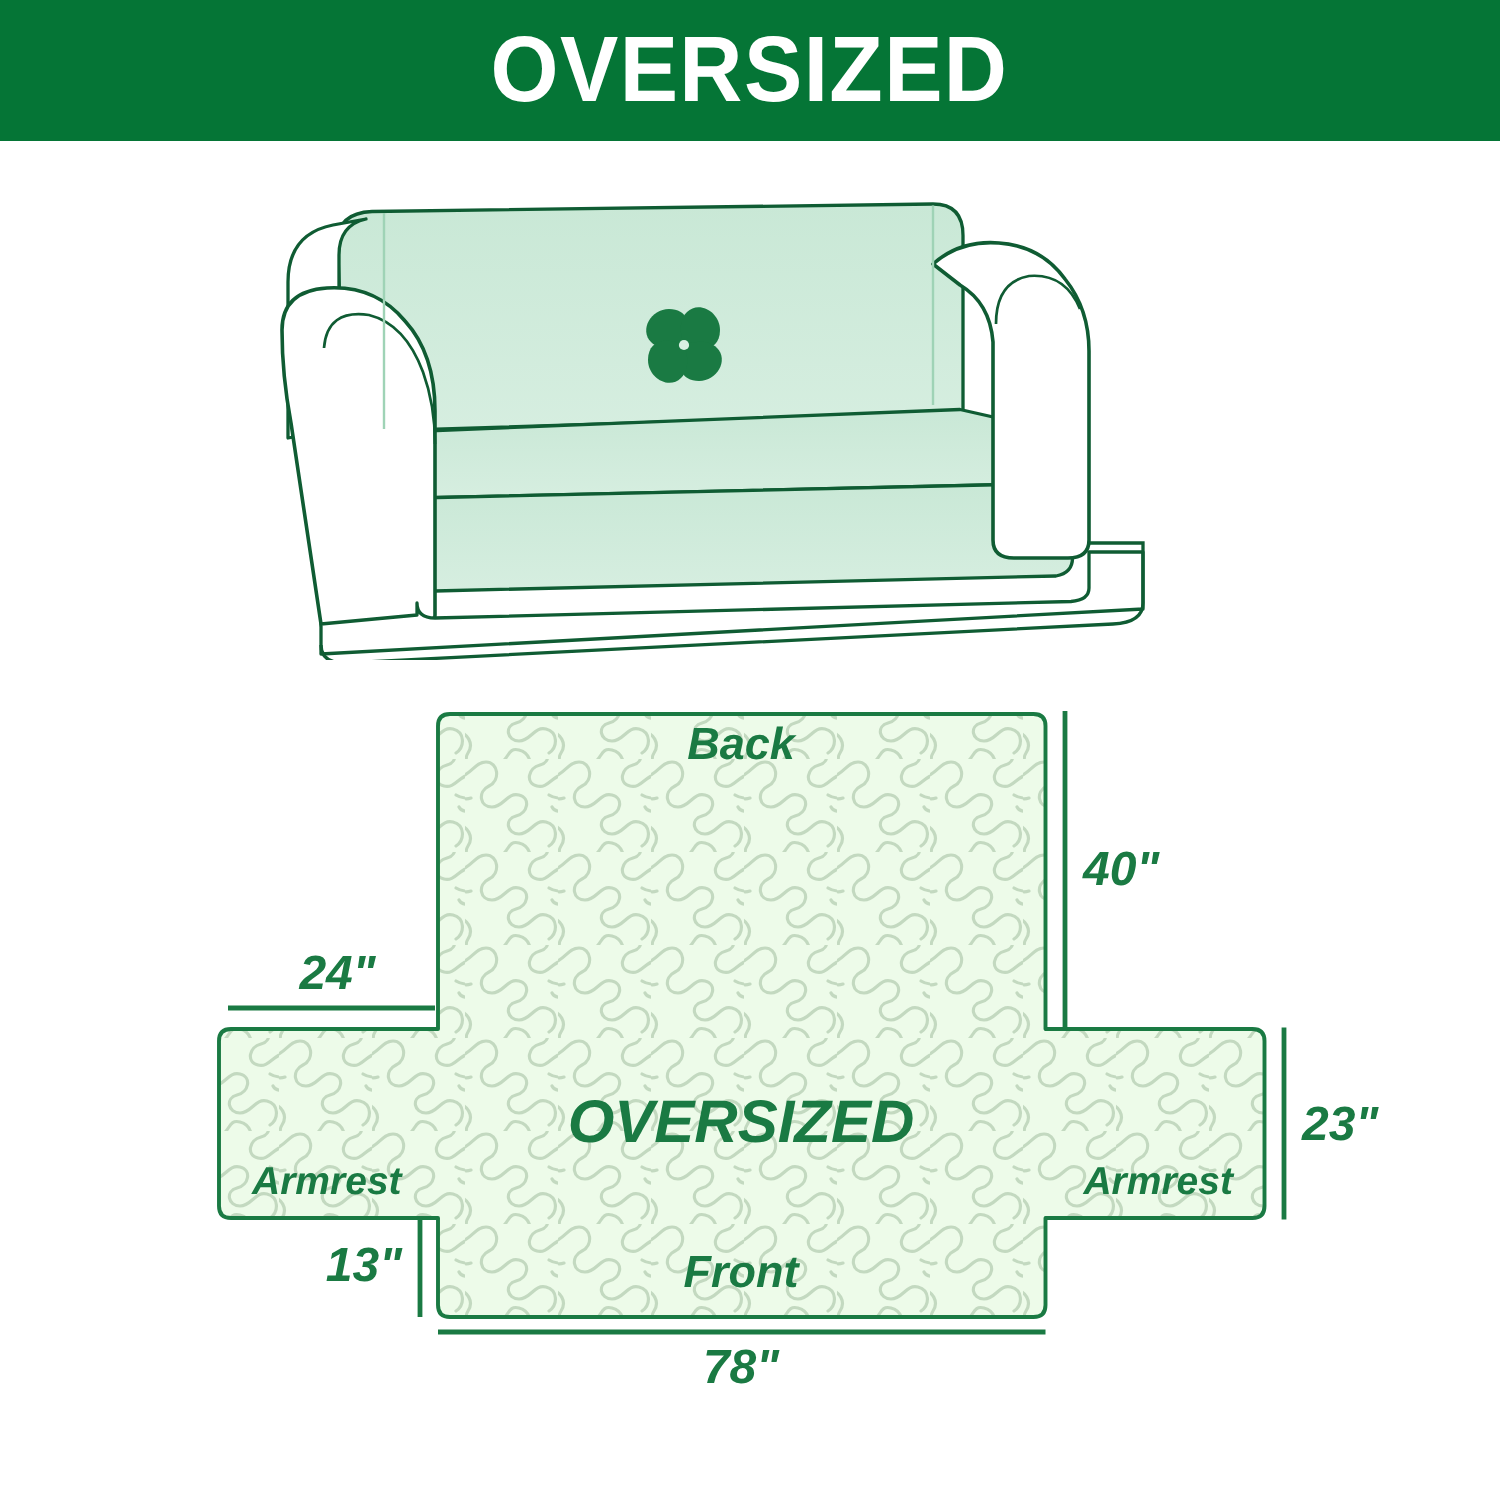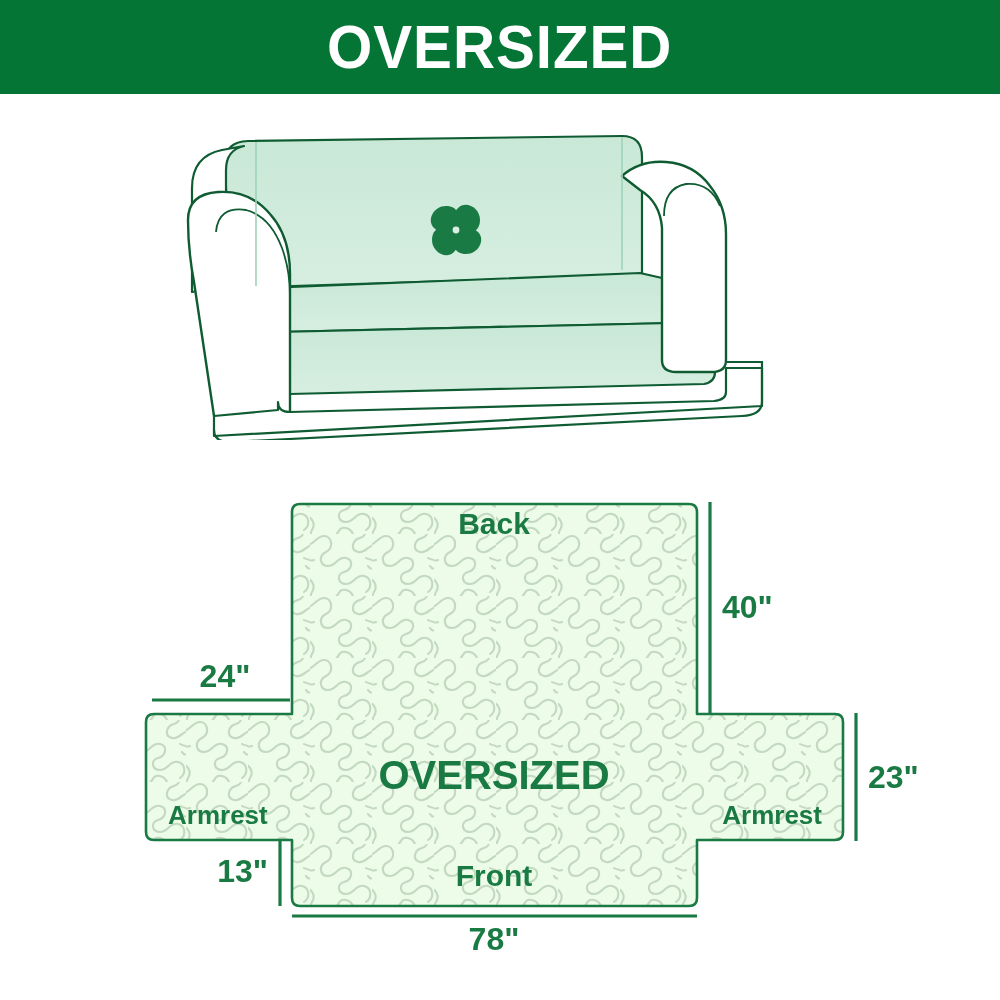--- a/index.html
+++ b/index.html
@@ -44,23 +44,24 @@
     top: 110px;
     width: 670px;
     height: 330px;
   }
   .sofa-wrap svg { display: block; }
 
   
   .diagram {
     position: absolute;
     left: 0;
-    top: 472px;
+    top: 444px;
     width: 952px;
     height: 500px;
+    font-style: italic;
   }
   .diagram svg { display: block; }
 
   .dim-label {
     font-family: "Liberation Sans", sans-serif;
     font-weight: bold;
     fill: #1a7a43;
   }
   .panel-label {
     font-family: "Liberation Sans", sans-serif;

